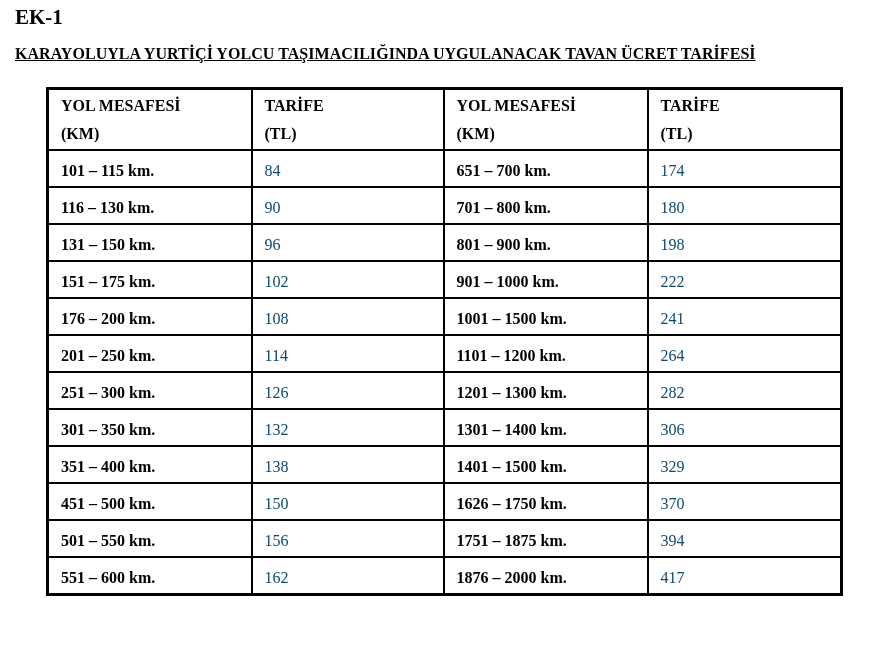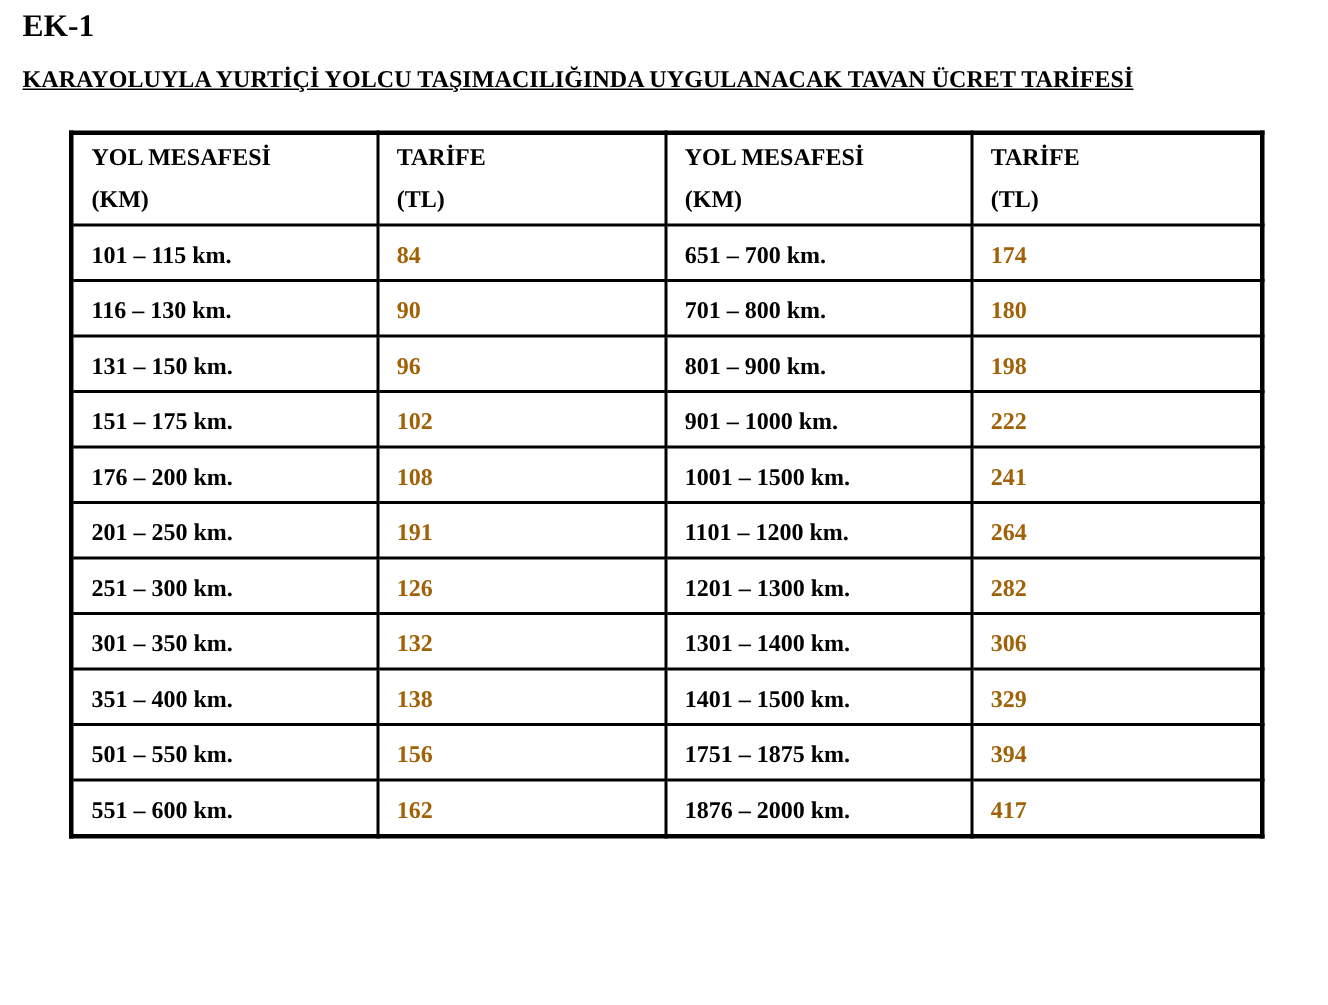--- a/index.html
+++ b/index.html
@@ -61,21 +61,21 @@
       font-weight: bold;
       line-height: 28px;
       padding-top: 2px;
       vertical-align: top;
     }
     table.tariff td {
       height: 31px;
       line-height: 31px;
     }
     td.km { font-weight: bold; }
-    td.fee { font-weight: bold; color: #a16207; }
+    td.fee { font-weight: normal; color: #0c4a6e; }
     .hdr-line { display: block; }
   </style>
 </head>
 <body>
 
 <p class="doc-label">EK-1</p>
 <p class="doc-title">KARAYOLUYLA YURTİÇİ YOLCU TAŞIMACILIĞINDA UYGULANACAK TAVAN ÜCRET TARİFESİ</p>
 
 <table class="tariff">
   <colgroup>
@@ -130,21 +130,21 @@
         <td class="fee">222</td>
       </tr>
       <tr>
         <td class="km">176 – 200 km.</td>
         <td class="fee">108</td>
         <td class="km">1001 – 1500 km.</td>
         <td class="fee">241</td>
       </tr>
       <tr>
         <td class="km">201 – 250 km.</td>
-        <td class="fee">191</td>
+        <td class="fee">114</td>
         <td class="km">1101 – 1200 km.</td>
         <td class="fee">264</td>
       </tr>
       <tr>
         <td class="km">251 – 300 km.</td>
         <td class="fee">126</td>
         <td class="km">1201 – 1300 km.</td>
         <td class="fee">282</td>
       </tr>
       <tr>
@@ -153,20 +153,26 @@
         <td class="km">1301 – 1400 km.</td>
         <td class="fee">306</td>
       </tr>
       <tr>
         <td class="km">351 – 400 km.</td>
         <td class="fee">138</td>
         <td class="km">1401 – 1500 km.</td>
         <td class="fee">329</td>
       </tr>
       <tr>
+        <td class="km">451 – 500 km.</td>
+        <td class="fee">150</td>
+        <td class="km">1626 – 1750 km.</td>
+        <td class="fee">370</td>
+      </tr>
+      <tr>
         <td class="km">501 – 550 km.</td>
         <td class="fee">156</td>
         <td class="km">1751 – 1875 km.</td>
         <td class="fee">394</td>
       </tr>
       <tr>
         <td class="km">551 – 600 km.</td>
         <td class="fee">162</td>
         <td class="km">1876 – 2000 km.</td>
         <td class="fee">417</td>

